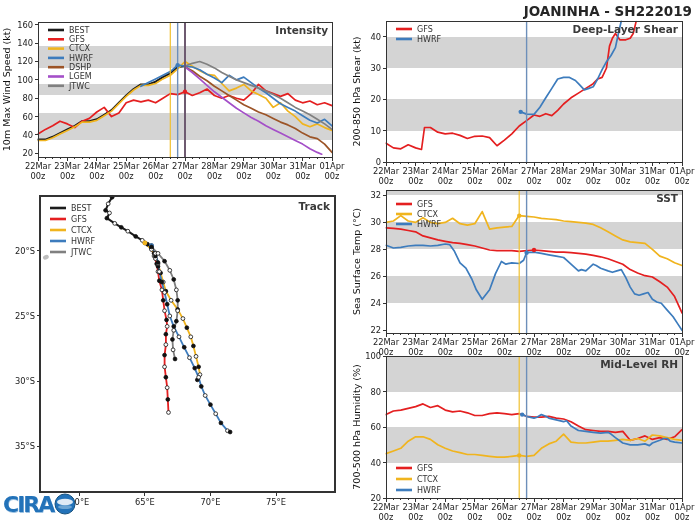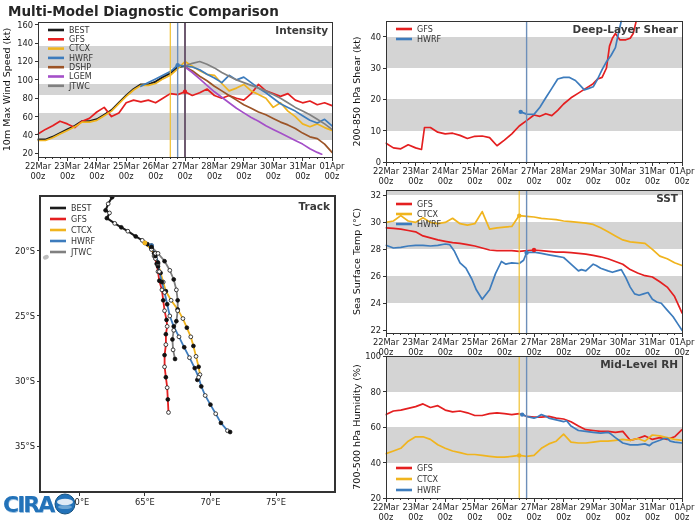--- a/index.html
+++ b/index.html
@@ -14,21 +14,21 @@
   .plabel{font-size:10.5px;font-weight:bold;fill:#3a3a3a;}
   .leg-label{font-size:8px;fill:#333;}
   #cira-logo{position:absolute;left:3px;top:492px;display:flex;align-items:flex-start;z-index:5;}
   #cira-logo .cira-text{font-size:22px;font-weight:bold;color:#2272b9;letter-spacing:-2px;
      text-shadow:0.5px 0.5px 0 #9fc3e2;}
 </style>
 </head>
 <body>
 
 <div id="stage">
-  <div class="title-left">Multi-Model Diagnostic Comparison</div>
+  <div class="title-right">JOANINHA - SH222019</div>
 
   <div class="panel" style="left:0;top:14px">
     <svg width="350" height="172">
         <rect x="38" y="98.91836734693877" width="294" height="27.551020408163268" fill="#d4d4d4" shape-rendering="crispEdges"></rect>
         <rect x="38" y="69.53061224489795" width="294" height="11.938775510204096" fill="#d4d4d4" shape-rendering="crispEdges"></rect>
         <rect x="38" y="31.877551020408163" width="294" height="22.04081632653061" fill="#d4d4d4" shape-rendering="crispEdges"></rect>
         <defs>
           <clipPath id="clip-intensity">
             <rect x="37.5" y="7.5" width="295" height="136"></rect>
           </clipPath>

